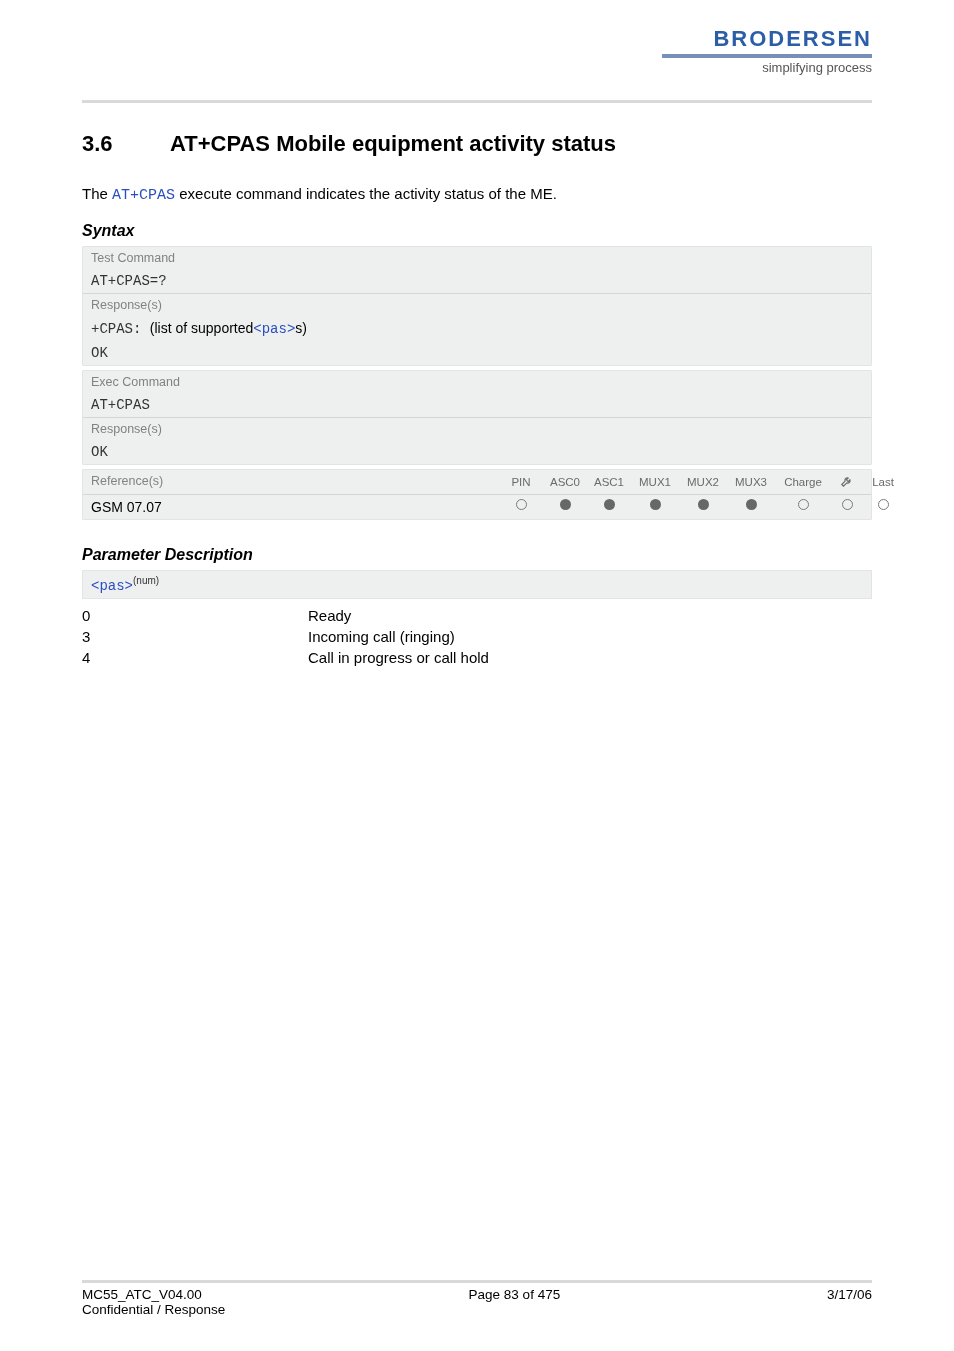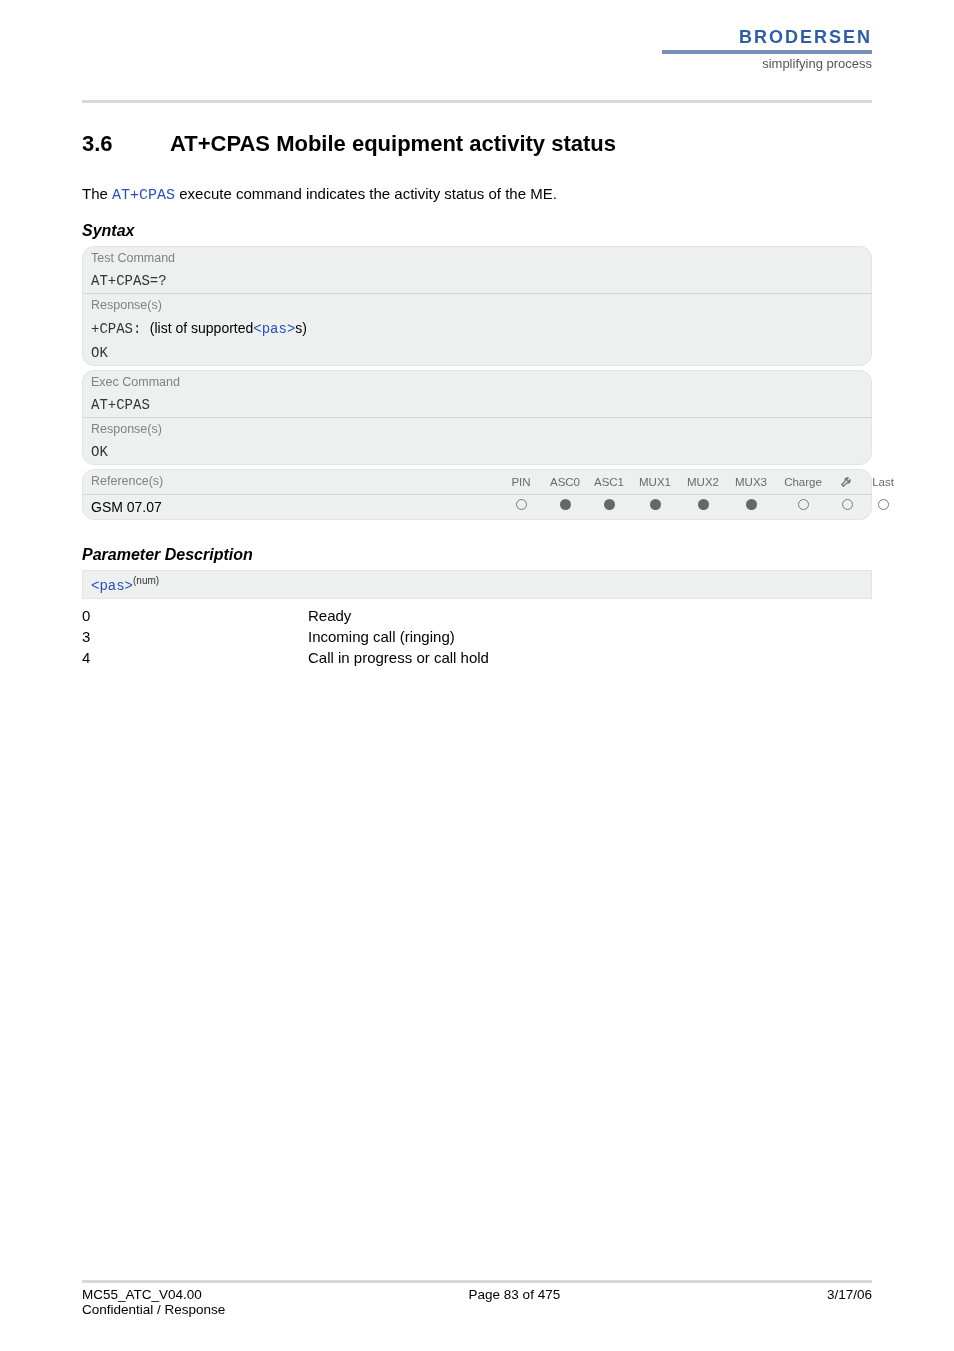--- a/index.html
+++ b/index.html
@@ -13,21 +13,21 @@
   }
   .header-logo {
     position: absolute;
     top: 28px;
     right: 82px;
     text-align: right;
   }
   .logo-text {
     font-family: "Arial Black", Arial, sans-serif;
     font-weight: 900;
-    font-size: 18px;
+    font-size: 22px;
     letter-spacing: 2px;
     color: #2b5ea7;
     line-height: 1;
   }
   .logo-rule {
     border: none;
     border-top: 4px solid #7790b7;
     margin: 4px 0 2px 0;
     width: 210px;
   }
@@ -57,21 +57,21 @@
     color: #2a4fc0;
   }
   h2.sub {
     font-style: italic;
     font-weight: bold;
     font-size: 16px;
     margin: 10px 0 6px 0;
   }
   .block {
     background: #eef0f0;
-    border-radius: 12px;
+    border-radius: 1px;
     margin-bottom: 4px;
     border: 1px solid #e3e5e5;
   }
   .block-row {
     padding: 4px 8px;
     font-size: 14px;
   }
   .block-sep {
     border-top: 1px solid #d4d6d6;
   }

